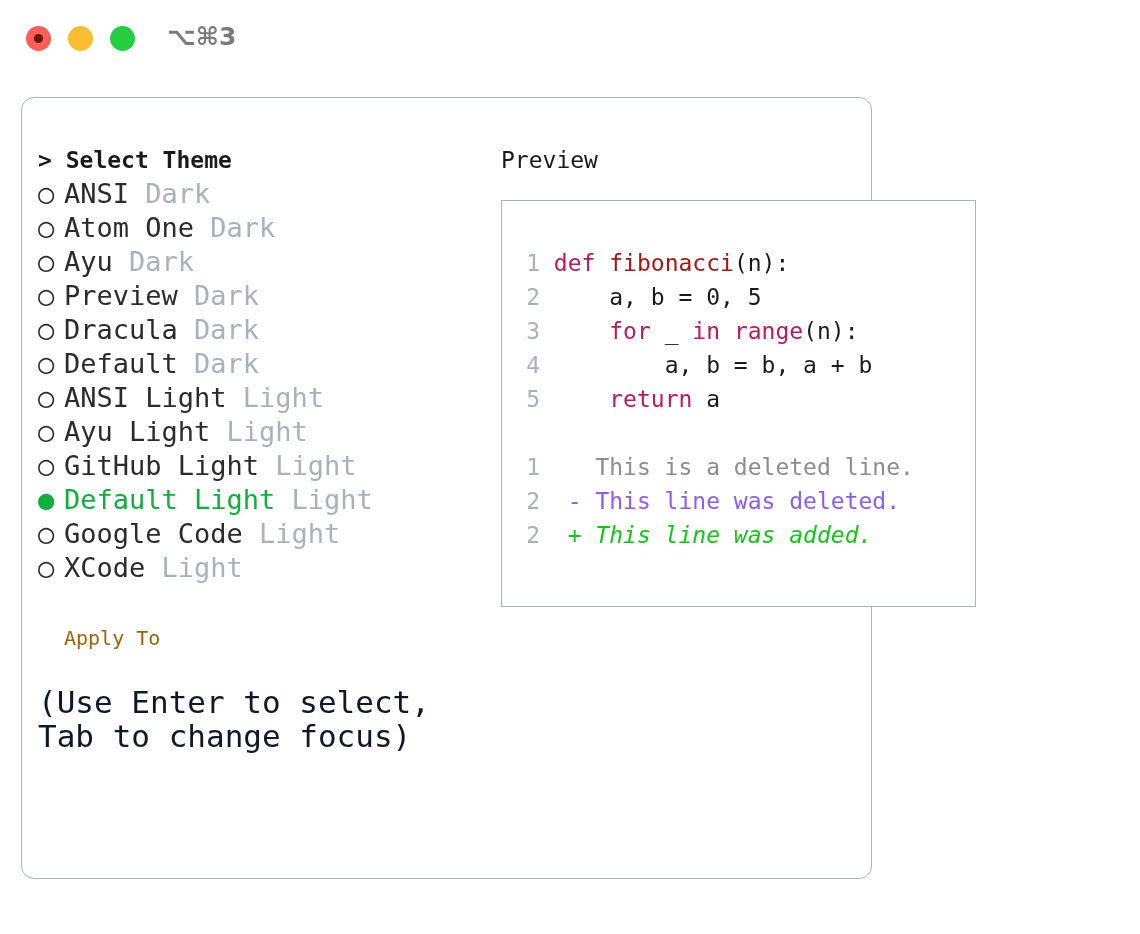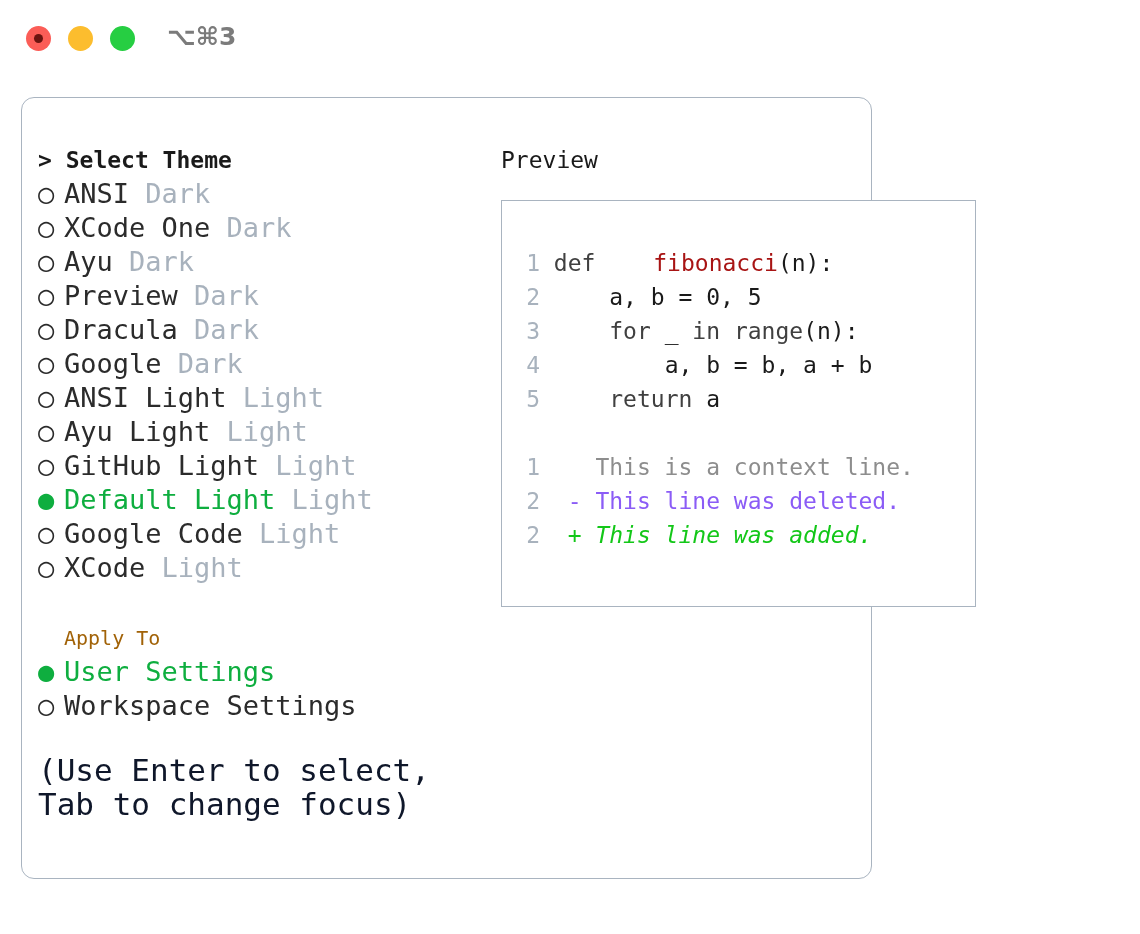--- a/index.html
+++ b/index.html
@@ -163,22 +163,22 @@
     white-space: pre;
   }
   .lineno {
     color: #a8b2bd;
     display: inline-block;
     width: 26px;
     text-align: right;
     white-space: pre;
   }
   .code-body { white-space: pre; }
-  .kw   { color: #404040; }
-  .fn   { color: #a81414; margin-left: 44px; }
+  .kw   { color: #be185d; }
+  .fn   { color: #a81414; }
   .pl   { color: #1a1a1a; }
   .blank-gap { height: 34px; }
   .diff-ctx { color: #8d8d8d; }
   .diff-del { color: #8b5cf6; }
   .diff-add { color: #13c718; font-style: italic; }
 </style>
 </head>
 <body>
 
 <div class="window">
@@ -191,60 +191,56 @@
     </div>
     <div class="shortcut">⌥⌘3</div>
   </div>
 
   <div class="panel">
 
     <div class="left-col">
       <div class="section-header">&gt; Select Theme</div>
       <div id="theme-list">
           <div class="opt-row"><span class="bullet">○</span><span class="opt-name">ANSI</span> <span class="opt-meta">Dark</span></div>
-          <div class="opt-row"><span class="bullet">○</span><span class="opt-name">XCode One</span> <span class="opt-meta">Dark</span></div>
+          <div class="opt-row"><span class="bullet">○</span><span class="opt-name">Atom One</span> <span class="opt-meta">Dark</span></div>
           <div class="opt-row"><span class="bullet">○</span><span class="opt-name">Ayu</span> <span class="opt-meta">Dark</span></div>
           <div class="opt-row"><span class="bullet">○</span><span class="opt-name">Preview</span> <span class="opt-meta">Dark</span></div>
           <div class="opt-row"><span class="bullet">○</span><span class="opt-name">Dracula</span> <span class="opt-meta">Dark</span></div>
-          <div class="opt-row"><span class="bullet">○</span><span class="opt-name">Google</span> <span class="opt-meta">Dark</span></div>
+          <div class="opt-row"><span class="bullet">○</span><span class="opt-name">Default</span> <span class="opt-meta">Dark</span></div>
           <div class="opt-row"><span class="bullet">○</span><span class="opt-name">ANSI Light</span> <span class="opt-meta">Light</span></div>
           <div class="opt-row"><span class="bullet">○</span><span class="opt-name">Ayu Light</span> <span class="opt-meta">Light</span></div>
           <div class="opt-row"><span class="bullet">○</span><span class="opt-name">GitHub Light</span> <span class="opt-meta">Light</span></div>
           <div class="opt-row selected"><span class="bullet">●</span><span class="opt-name">Default Light</span> <span class="opt-meta">Light</span></div>
           <div class="opt-row"><span class="bullet">○</span><span class="opt-name">Google Code</span> <span class="opt-meta">Light</span></div>
           <div class="opt-row"><span class="bullet">○</span><span class="opt-name">XCode</span> <span class="opt-meta">Light</span></div>
         </div>
 
       <div class="spacer-lg"></div>
 
       <div class="apply-header">Apply To</div>
-      <div id="apply-list">
-          <div class="opt-row selected"><span class="bullet">●</span><span class="opt-name">User Settings</span></div>
-          <div class="opt-row"><span class="bullet">○</span><span class="opt-name">Workspace Settings</span></div>
-        </div>
 
       <div class="spacer-md"></div>
 
       <div class="hint">(Use Enter to select, Tab to change focus)</div>
     </div>
 
     <div class="right-col">
       <div class="preview-title">Preview</div>
       <div class="preview-box">
         <div class="code-area">
           <div id="code-block">
               <div class="code-line"><span class="lineno">1</span><span class="code-body"> <span class="kw">def</span><span class="pl"> </span><span class="fn">fibonacci</span><span class="pl">(n):</span></span></div>
               <div class="code-line"><span class="lineno">2</span><span class="code-body">     <span class="pl">a, b = 0, 5</span></span></div>
               <div class="code-line"><span class="lineno">3</span><span class="code-body">     <span class="kw">for</span><span class="pl"> _ </span><span class="kw">in</span><span class="pl"> </span><span class="kw">range</span><span class="pl">(n):</span></span></div>
               <div class="code-line"><span class="lineno">4</span><span class="code-body">         <span class="pl">a, b = b, a + b</span></span></div>
               <div class="code-line"><span class="lineno">5</span><span class="code-body">     <span class="kw">return</span><span class="pl"> a</span></span></div>
             </div>
           <div class="blank-gap"></div>
           <div id="diff-block">
-              <div class="code-line"><span class="lineno">1</span><span class="code-body diff-ctx">    This is a context line.</span></div>
+              <div class="code-line"><span class="lineno">1</span><span class="code-body diff-ctx">    This is a deleted line.</span></div>
               <div class="code-line"><span class="lineno">2</span><span class="code-body diff-del">  - This line was deleted.</span></div>
               <div class="code-line"><span class="lineno">2</span><span class="code-body diff-add">  + This line was added.</span></div>
             </div>
         </div>
       </div>
     </div>
 
   </div>
 </div>
 

